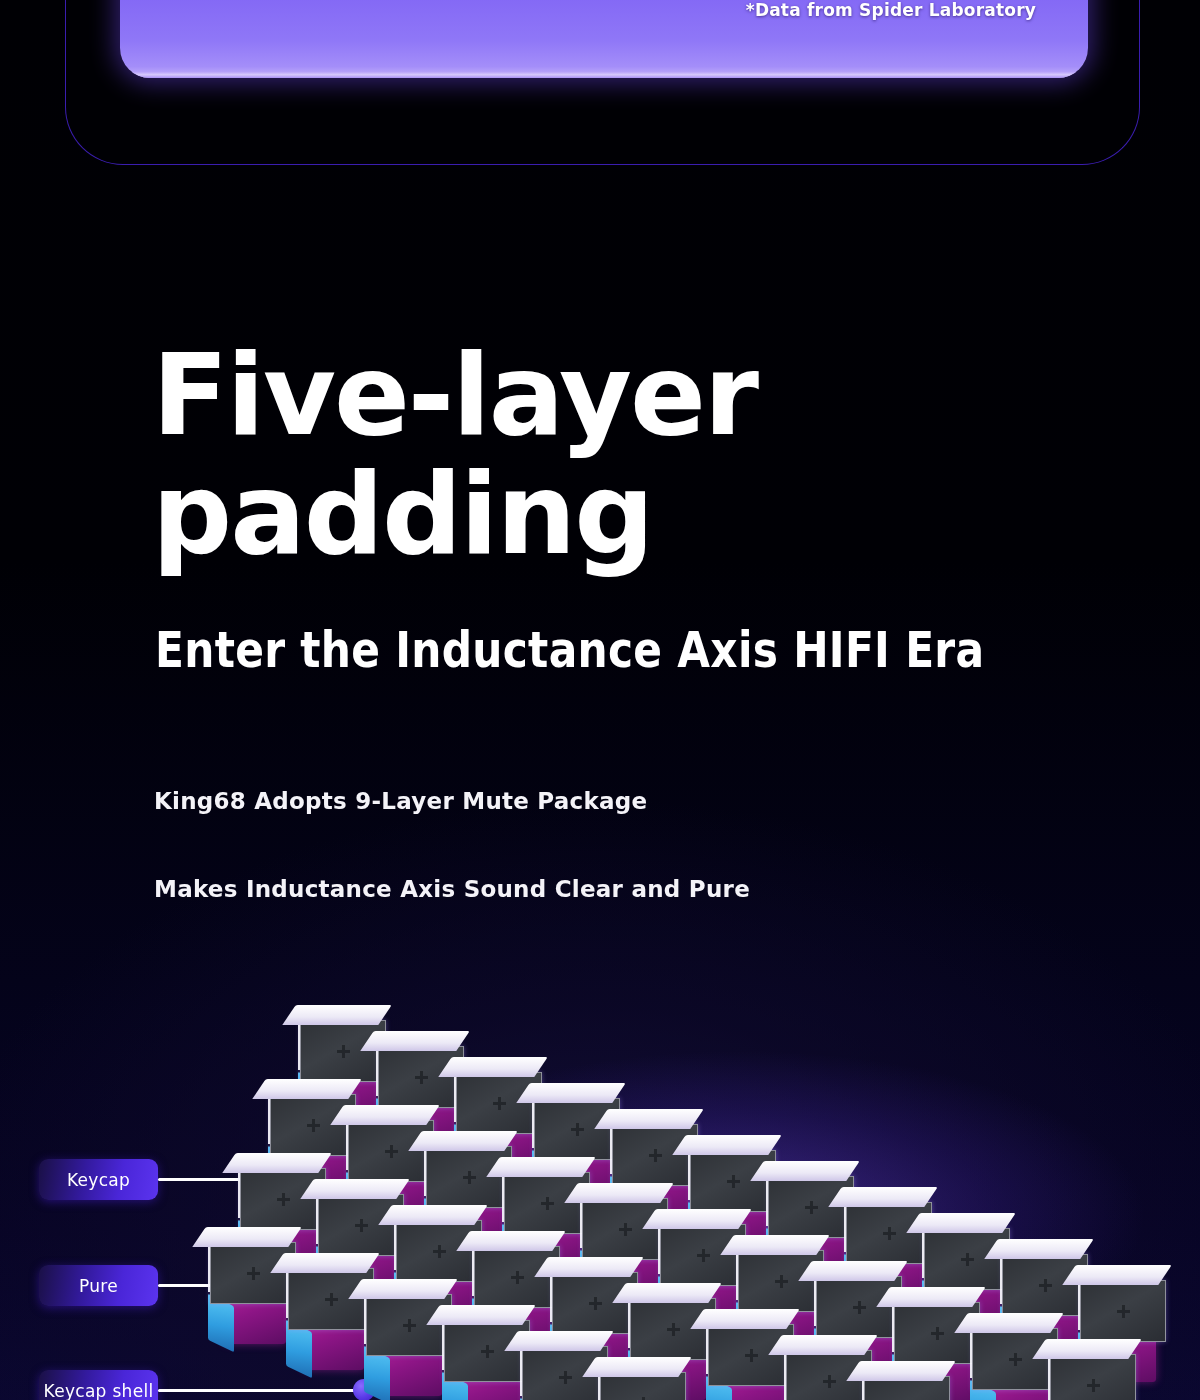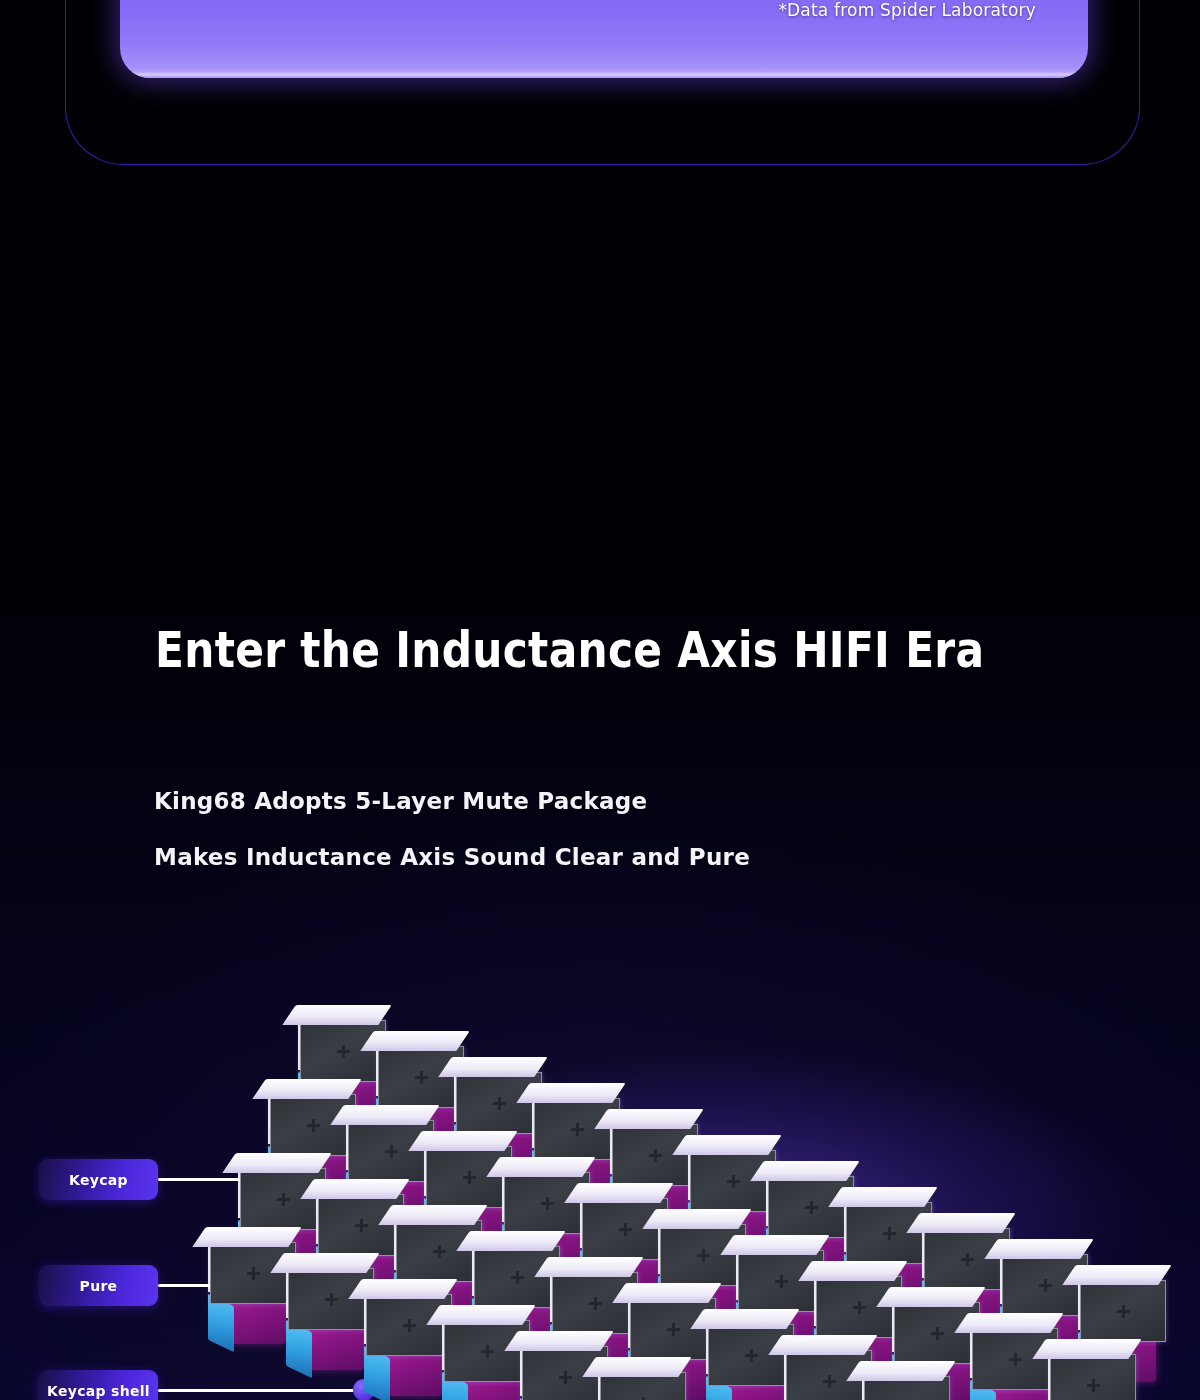--- a/index.html
+++ b/index.html
@@ -45,21 +45,21 @@
   }
   #top-panel::after {
     content:"";
     position:absolute; left:0; right:0; bottom:0; height:6px;
     background:linear-gradient(180deg, #b9a4fa 0%, #d7c9fd 45%, #a98ff6 100%);
   }
 
   #panel-note {
     position:absolute;
     right:52px; top:300px;
-    font-size:17px; font-weight:normal;
+    font-size:17px; font-weight:bold;
     color:#ffffff; letter-spacing:0.2px;
     text-shadow:0 1px 3px rgba(20,0,70,0.55);
     white-space:nowrap;
   }
 
   
   #headline {
     position:absolute;
     left:152px; top:336px;
     width:760px;
@@ -82,21 +82,21 @@
   }
 
   .bodyline {
     position:absolute; left:154px;
     font-size:23px; font-weight:bold;
     color:#f4f3f8;
     letter-spacing:0.25px;
     white-space:nowrap;
   }
   #body1 { top:788px; }
-  #body2 { top:844px; }
+  #body2 { top:876px; }
 
   
   #product {
     position:absolute;
     left:0; top:960px;
     width:1200px; height:440px;
     overflow:hidden;
   }
   #product-glow {
     position:absolute;
@@ -160,21 +160,21 @@
   .callout { position:absolute; height:41px; }
   .pill {
     position:absolute; left:0; top:0;
     width:119px; height:41px;
     border-radius:9px;
     background:linear-gradient(100deg, #1a1046 0%, #331a9e 38%, #4a26d8 68%, #5b34ef 100%);
     box-shadow:0 2px 10px rgba(60,25,180,0.55);
     display:flex; align-items:center; justify-content:center;
   }
   .pill span {
-    color:#ffffff; font-size:14px; font-weight:bold;
+    color:#ffffff; font-size:17px; font-weight:normal;
     letter-spacing:0.3px; white-space:nowrap;
   }
   .leader {
     position:absolute; left:119px; top:19px;
     height:3px;
     background:#ffffff;
     border-radius:2px;
   }
   .dot {
     position:absolute;
@@ -199,24 +199,28 @@
 <body>
 
 <div id="page">
 
   <div id="top-frame"></div>
 
   <div id="top-panel">
     <div id="panel-note">*Data from Spider Laboratory</div>
   </div>
 
+  <div id="headline">
+    <span>Five-layer</span>
+    <span class="l2">padding</span>
+  </div>
 
   <div id="subtitle">Enter the Inductance Axis HIFI Era</div>
 
-  <div class="bodyline" id="body1">King68 Adopts 5-Layer Mute Package</div>
+  <div class="bodyline" id="body1">King68 Adopts 9-Layer Mute Package</div>
   <div class="bodyline" id="body2">Makes Inductance Axis Sound Clear and Pure</div>
 
   <div id="product">
     <div id="product-glow"></div>
 
     <div id="keyboard-keys">
         <div class="switch" style="left: 314px; top: 112px; z-index: 100;"></div>
         <div class="keycap" style="left: 300px; top: 60px; z-index: 101;"></div>
         <div class="switch" style="left: 392px; top: 138px; z-index: 100;"></div>
         <div class="keycap" style="left: 378px; top: 86px; z-index: 101;"></div>

